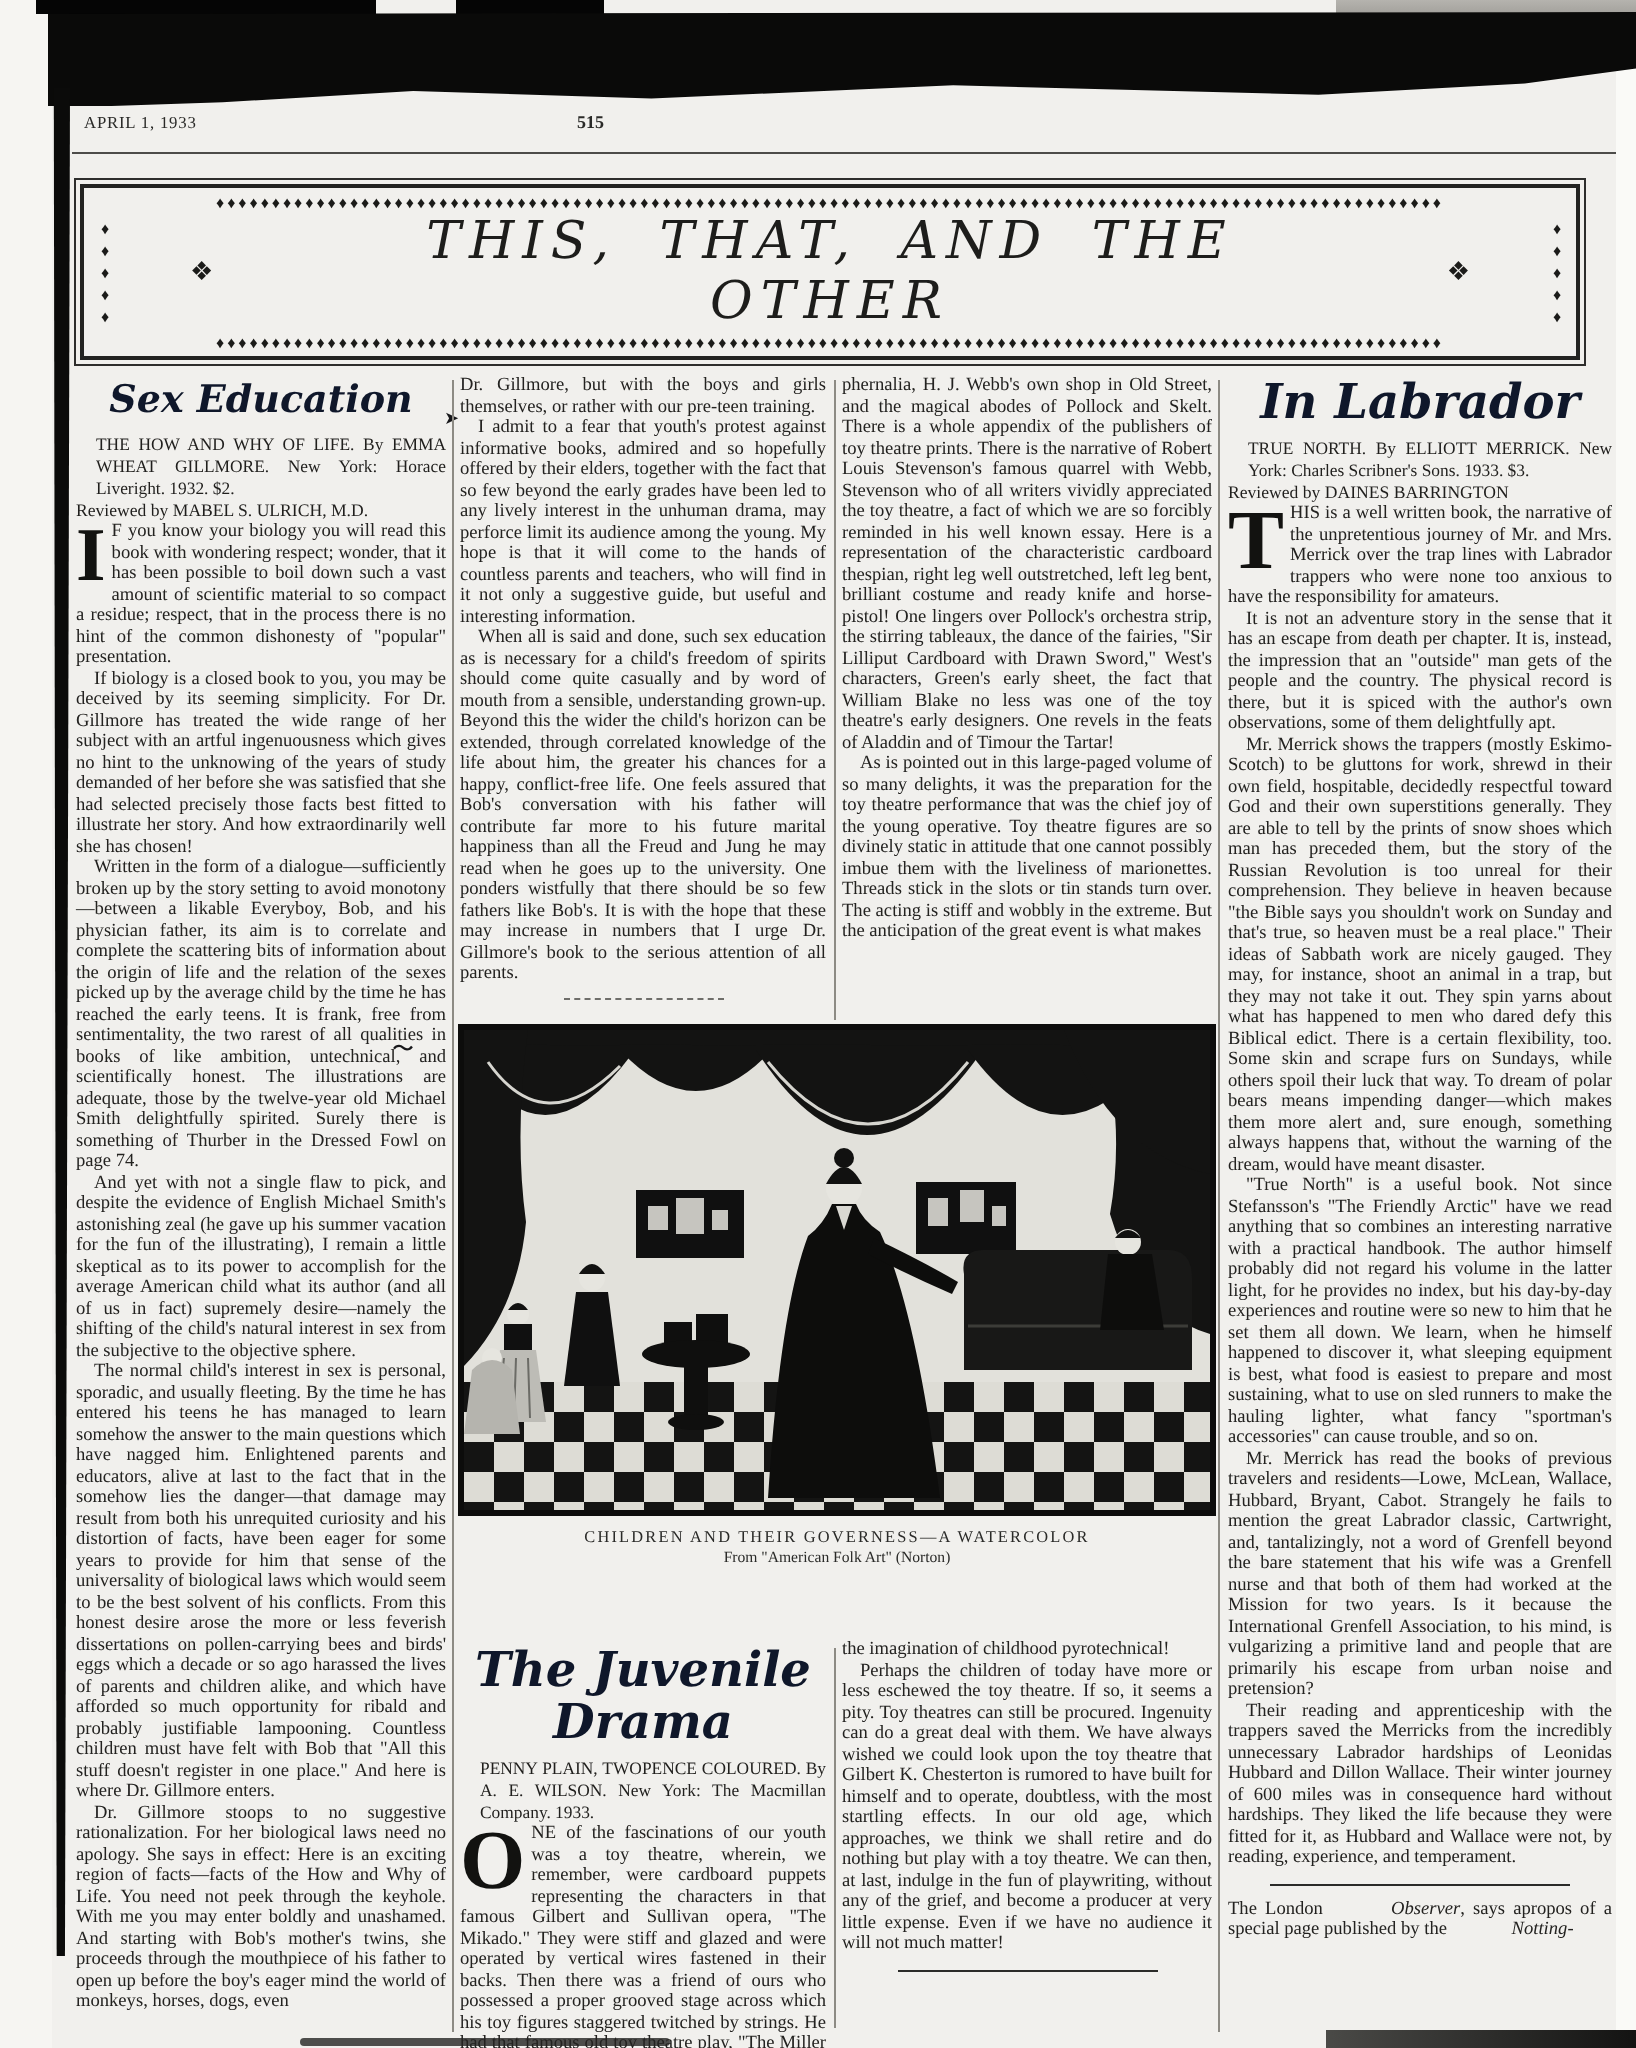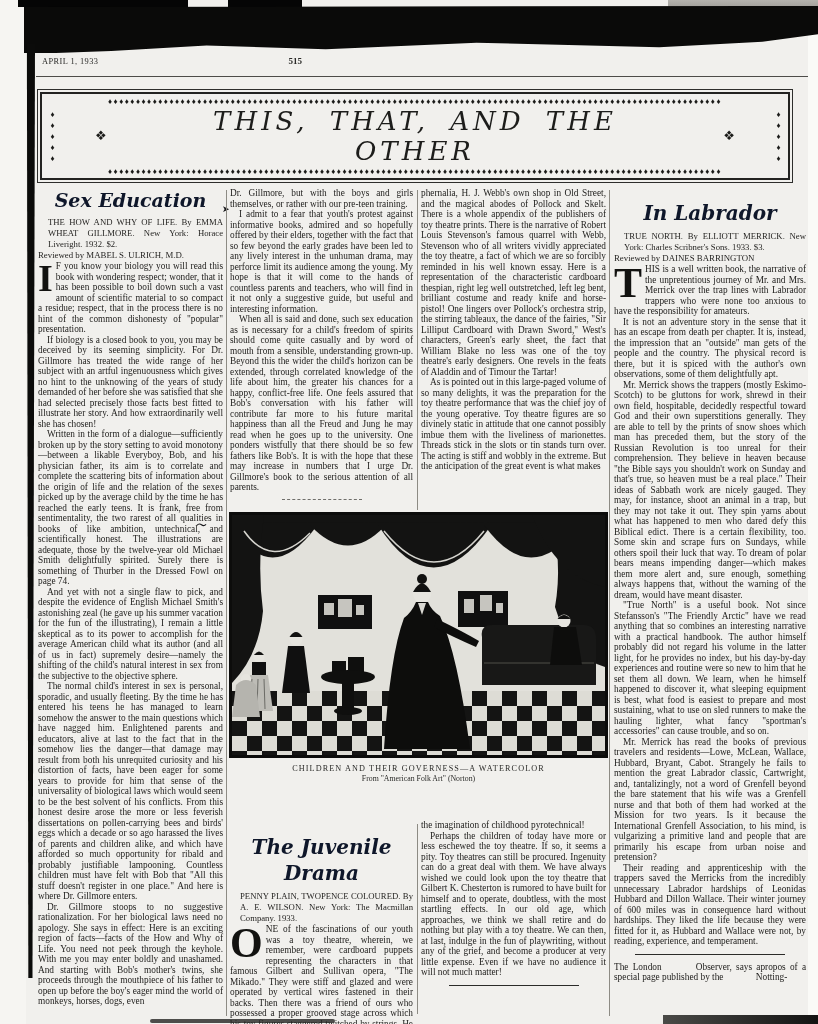--- a/index.html
+++ b/index.html
@@ -43,30 +43,30 @@
 
   
   #cols{top:188px;left:38px;width:768px;bottom:0;}
   .vrule{position:absolute;width:1px;background:#8d8b84;}
   .col{position:absolute;color:#232220;}
   .bt{font-size:9.3px;line-height:10.5px;text-align:justify;}
   .bt p{margin:0;text-indent:9px;}
   .bt p.noindent{text-indent:0;}
   .art-title{font-family:"DejaVu Serif",serif;font-style:italic;font-weight:700;text-align:center;color:#0f172a;margin:0 0 5px 0;}
   .t19{font-size:19px;line-height:24px;}
-  .t21{font-size:20px;line-height:26px;margin-top:12px;}
+  .t21{font-size:24px;line-height:26px;}
   .citation{font-size:8.7px;line-height:11px;margin:0 0 3px 0;padding-left:10px;text-indent:-10px;color:#201f1d;}
   .reviewer{font-size:8.8px;line-height:11px;margin:0 0 5px 0;text-indent:9px;color:#201f1d;}
   .dropcap{float:left;font-family:"Liberation Serif",serif;font-weight:bold;color:#121210;
     font-size:38px;line-height:31px;padding:2px 3px 0 0;}
   .dropcap.big{font-size:42px;line-height:34px;}
   .divider-dash{width:80px;margin:6px auto 0 auto;border-top:1px dashed #6f6e6a;}
   .divider-solid{width:130px;margin:7px auto;border-top:1.5px solid #2b2b29;}
   .footnote{font-size:9.3px;line-height:10.5px;text-align:justify;}
-  .footnote .ital{padding-left:30px;}
+  .footnote .ital{font-style:italic;padding-left:30px;}
 
   
   .figure-wrap{position:absolute;left:191px;top:324px;width:379px;}
   .figure-frame{position:relative;width:373px;height:240px;border:3px solid #0c0c0b;background:#e2e1db;overflow:hidden;}
   .floor{position:absolute;left:0;right:0;bottom:0;height:64px;background-color:#141413;
     background-image:
       linear-gradient(45deg,#dddcd5 25%,transparent 25%,transparent 75%,#dddcd5 75%),
       linear-gradient(45deg,#dddcd5 25%,transparent 25%,transparent 75%,#dddcd5 75%);
     background-size:30px 30px;background-position:0 0,15px 15px;}
   .artwork{position:absolute;left:0;top:0;}

